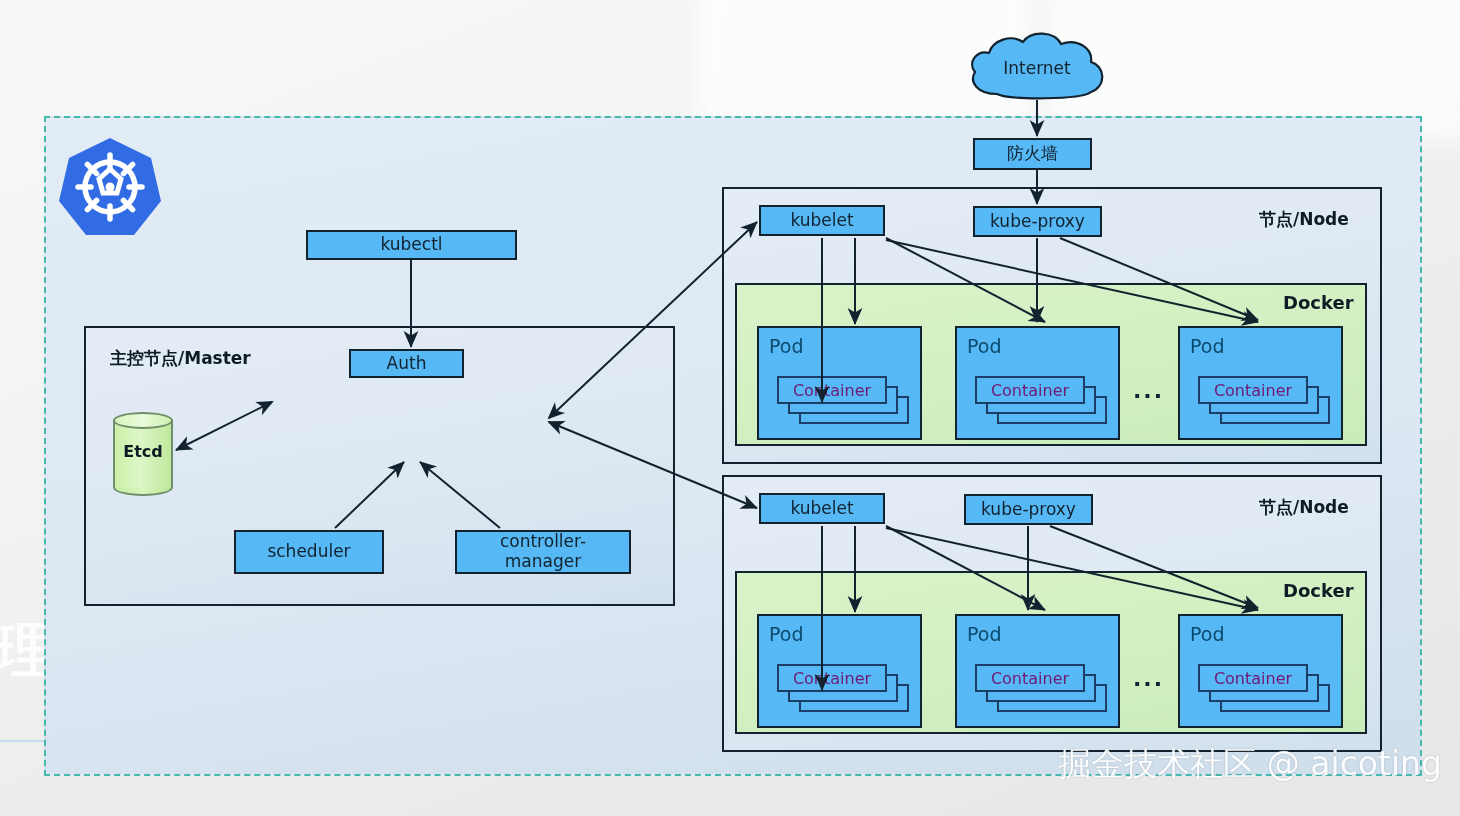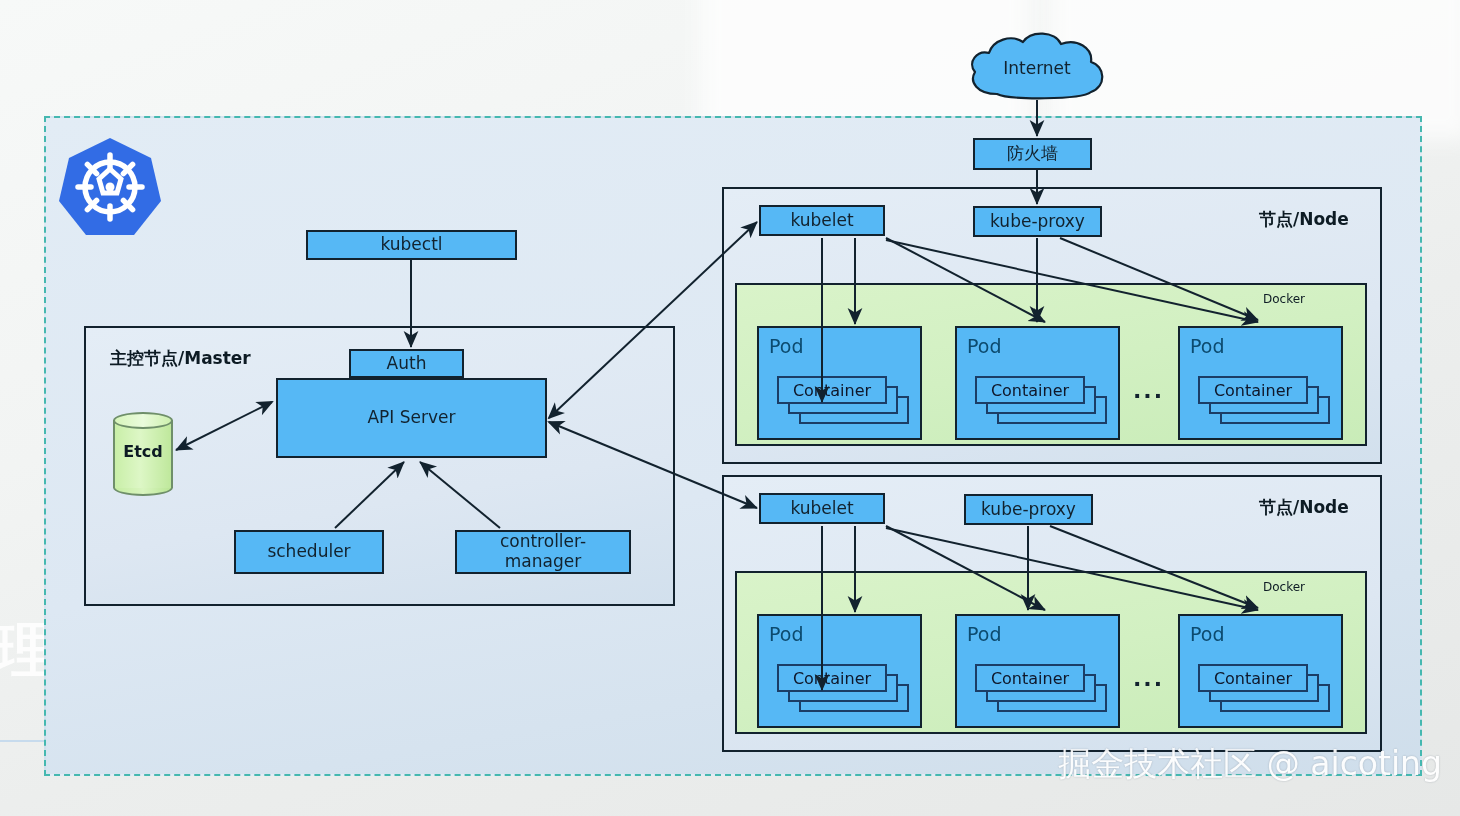--- a/index.html
+++ b/index.html
@@ -95,23 +95,24 @@
 
   
   .docker {
     position: absolute;
     box-sizing: border-box;
     border: 2px solid #12222e;
     background: linear-gradient(170deg, #d9f3c9 0%, #d2f0c2 50%, #c9ecb8 100%);
   }
   .docker-label {
     position: absolute;
-    font-weight: normal;
-    font-size: 12px;
+    font-weight: bold;
+    font-size: 18px;
     color: #0d1b24;
+    margin-left: 20px;
   }
 
   
   .pod {
     position: absolute;
     box-sizing: border-box;
     border: 2px solid #12222e;
     background: #56b8f5;
   }
   .pod-label {
@@ -128,21 +129,21 @@
     position: absolute;
     box-sizing: border-box;
     border: 2px solid #1b3d66;
     background: #56b8f5;
   }
   .cstack .crect.front {
     display: flex;
     align-items: center;
     justify-content: center;
     font-size: 16px;
-    color: #0f172a;
+    color: #701a75;
   }
   .ellipsis {
     position: absolute;
     font-size: 22px;
     letter-spacing: 2px;
     color: #12222e;
     font-weight: bold;
     line-height: 1;
   }
 
@@ -295,23 +296,20 @@
     <div class="bottom"></div>
     <div class="body"></div>
     <div class="top"></div>
     <div class="etcd-text">Etcd</div>
   </div>
 
   <div class="box" style="left:349px;top:349px;width:115px;height:29px;">
     <span>Auth</span>
   </div>
 
-  <div class="box" style="left:276px;top:378px;width:271px;height:80px;">
-    <span>API Server</span>
-  </div>
 
   <div class="box" style="left:234px;top:530px;width:150px;height:44px;">
     <span>scheduler</span>
   </div>
 
   <div class="box" style="left:455px;top:530px;width:176px;height:44px;">
     <span>controller-
 manager</span>
   </div>
 

